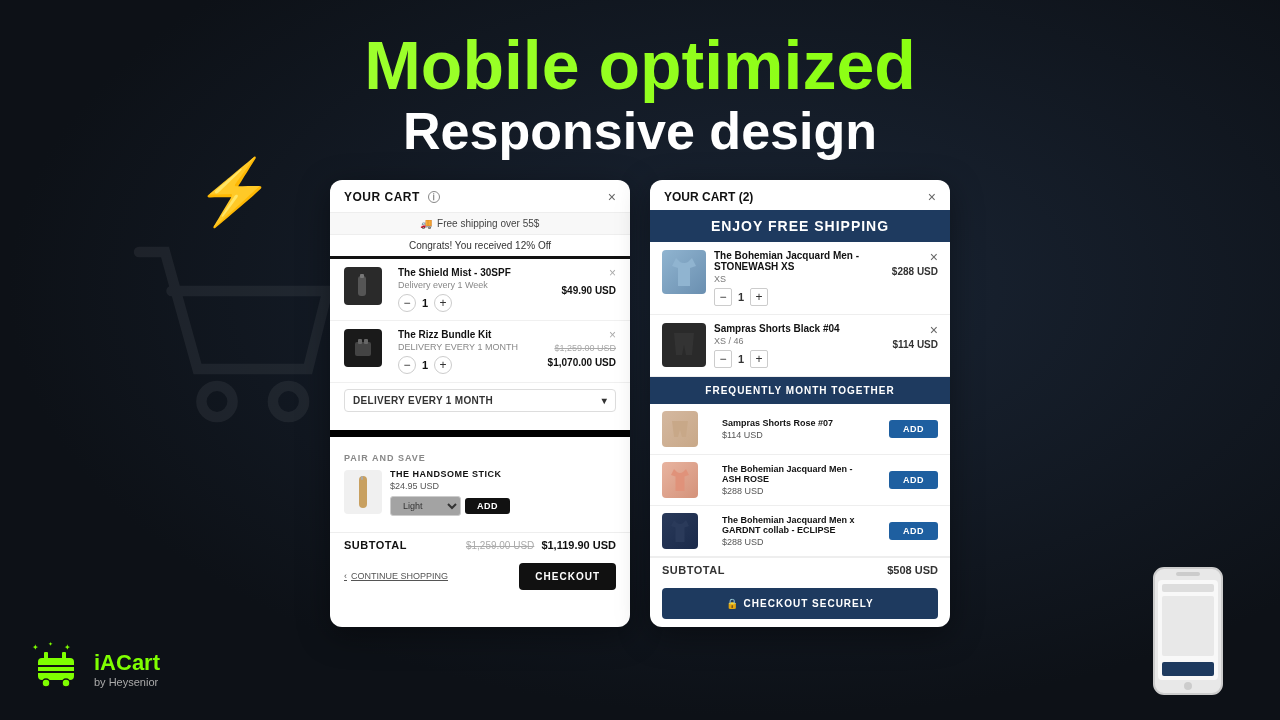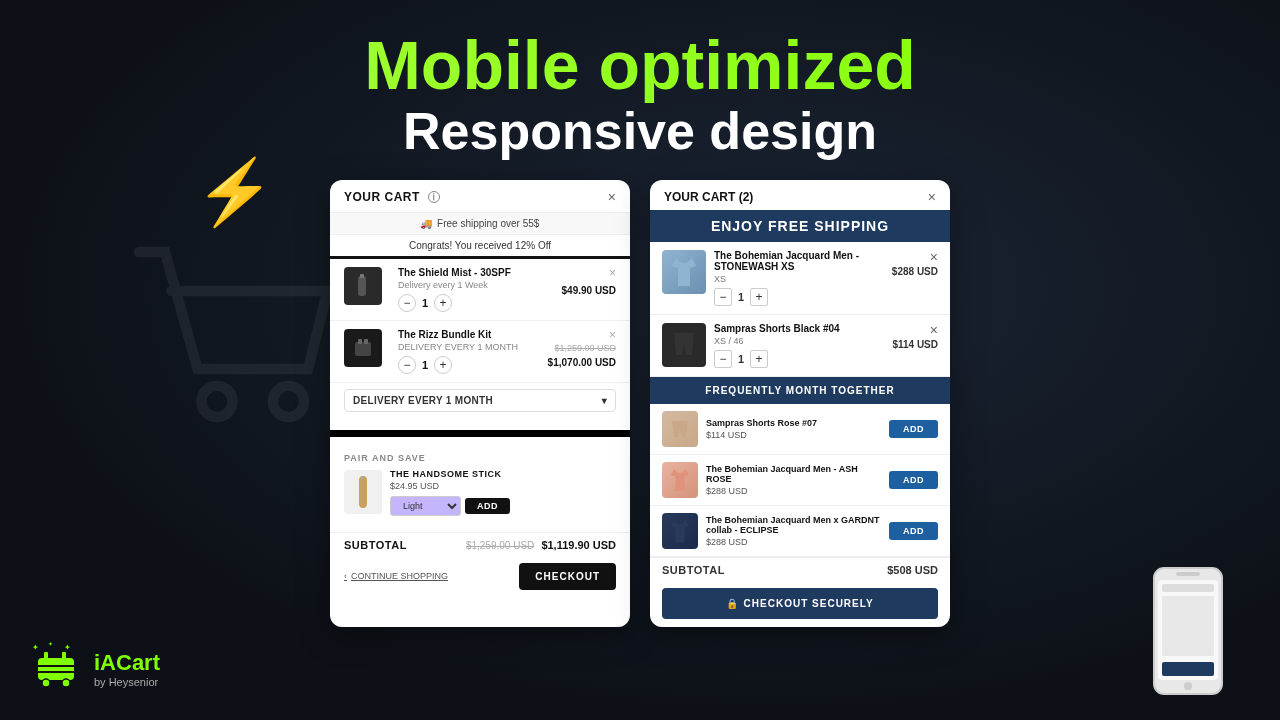--- a/index.html
+++ b/index.html
@@ -329,21 +329,21 @@
     .pair-row {
       display: flex;
       align-items: center;
       gap: 4px;
     }
     .pair-select {
       padding: 3px 8px;
       border: 1px solid #ccc;
       border-radius: 3px;
       font-size: 9px;
-      background: #c4b5fd;
+      background: #a3a3a3;
       color: #333;
       cursor: pointer;
     }
     .pair-add-btn {
       padding: 3px 12px;
       background: #111;
       color: white;
       border: none;
       border-radius: 3px;
       font-size: 9px;
@@ -484,21 +484,21 @@
       font-size: 10px;
       font-weight: 700;
       letter-spacing: 1px;
     }
 
     .fbt-item {
       display: flex;
       align-items: center;
       padding: 7px 12px;
       border-bottom: 1px solid #eee;
-      gap: 8px;
+      gap: 24px;
     }
     .fbt-img {
       width: 36px;
       height: 36px;
       background: #f0ece0;
       border-radius: 4px;
       flex-shrink: 0;
       display: flex;
       align-items: center;
       justify-content: center;

